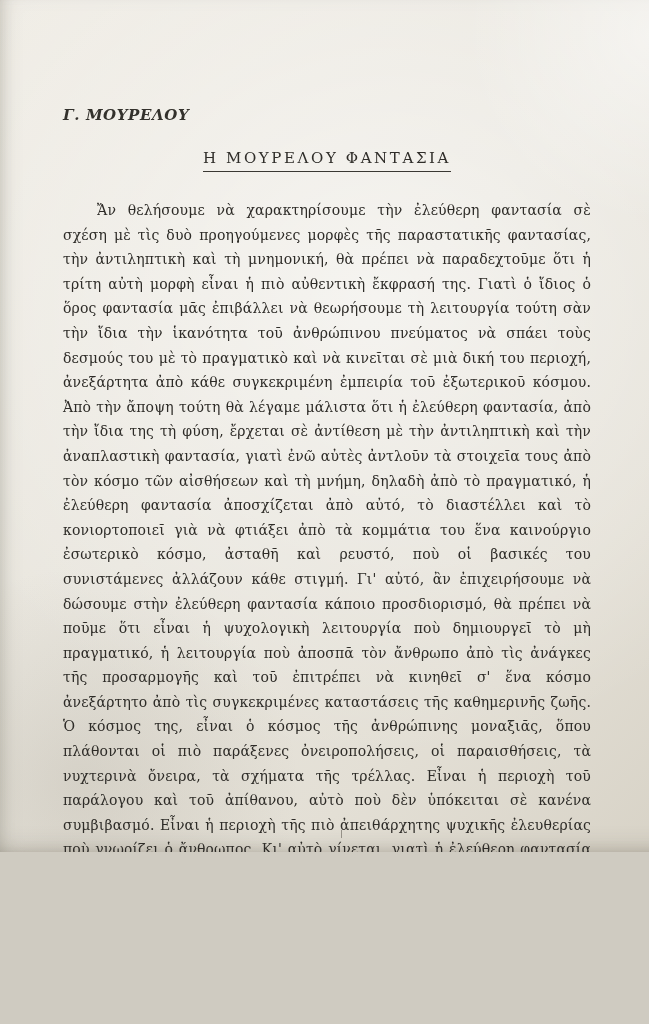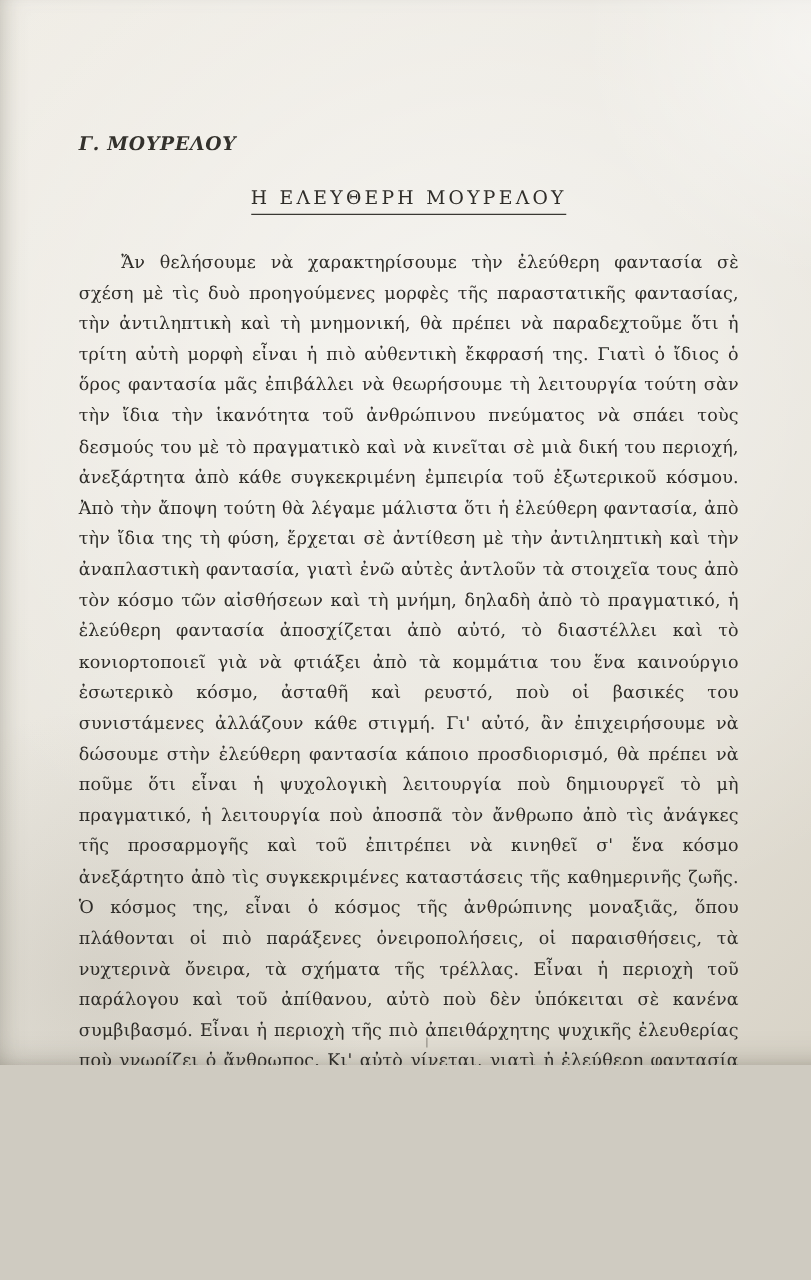--- a/index.html
+++ b/index.html
@@ -81,18 +81,18 @@
   }
 </style>
 </head>
 <body>
 
 <div class="scan">
   <div class="grain"></div>
   <div class="page-inner">
     <div class="author">Γ. ΜΟΥΡΕΛΟΥ</div>
     <div class="title-row">
-      <span class="title">Η ΕΛΕΥΘΕΡΗ ΜΟΥΡΕΛΟΥ</span>
+      <span class="title">Η ΜΟΥΡΕΛΟΥ ΦΑΝΤΑΣΙΑ</span>
     </div>
     <p class="body-text">Ἄν θελήσουμε νὰ χαρακτηρίσουμε τὴν ἐλεύθερη φαντασία σὲ σχέση μὲ τὶς δυὸ προηγούμενες μορφὲς τῆς παραστατικῆς φαντασίας, τὴν ἀντιληπτικὴ καὶ τὴ μνημονική, θὰ πρέπει νὰ παραδεχτοῦμε ὅτι ἡ τρίτη αὐτὴ μορφὴ εἶναι ἡ πιὸ αὐθεντικὴ ἔκφρασή της. Γιατὶ ὁ ἴδιος ὁ ὅρος φαντασία μᾶς ἐπιβάλλει νὰ θεωρήσουμε τὴ λειτουργία τούτη σὰν τὴν ἴδια τὴν ἱκανότητα τοῦ ἀνθρώπινου πνεύματος νὰ σπάει τοὺς δεσμούς του μὲ τὸ πραγματικὸ καὶ νὰ κινεῖται σὲ μιὰ δική του περιοχή, ἀνεξάρτητα ἀπὸ κάθε συγκεκριμένη ἐμπειρία τοῦ ἐξωτερικοῦ κόσμου. Ἀπὸ τὴν ἄποψη τούτη θὰ λέγαμε μάλιστα ὅτι ἡ ἐλεύθερη φαντασία, ἀπὸ τὴν ἴδια της τὴ φύση, ἔρχεται σὲ ἀντίθεση μὲ τὴν ἀντιληπτικὴ καὶ τὴν ἀναπλαστικὴ φαντασία, γιατὶ ἐνῶ αὐτὲς ἀντλοῦν τὰ στοιχεῖα τους ἀπὸ τὸν κόσμο τῶν αἰσθήσεων καὶ τὴ μνήμη, δηλαδὴ ἀπὸ τὸ πραγματικό, ἡ ἐλεύθερη φαντασία ἀποσχίζεται ἀπὸ αὐτό, τὸ διαστέλλει καὶ τὸ κονιορτοποιεῖ γιὰ νὰ φτιάξει ἀπὸ τὰ κομμάτια του ἕνα καινούργιο ἐσωτερικὸ κόσμο, ἀσταθῆ καὶ ρευστό, ποὺ οἱ βασικές του συνιστάμενες ἀλλάζουν κάθε στιγμή. Γι' αὐτό, ἂν ἐπιχειρήσουμε νὰ δώσουμε στὴν ἐλεύθερη φαντασία κάποιο προσδιορισμό, θὰ πρέπει νὰ ποῦμε ὅτι εἶναι ἡ ψυχολογικὴ λειτουργία ποὺ δημιουργεῖ τὸ μὴ πραγματικό, ἡ λειτουργία ποὺ ἀποσπᾶ τὸν ἄνθρωπο ἀπὸ τὶς ἀνάγκες τῆς προσαρμογῆς καὶ τοῦ ἐπιτρέπει νὰ κινηθεῖ σ' ἕνα κόσμο ἀνεξάρτητο ἀπὸ τὶς συγκεκριμένες καταστάσεις τῆς καθημερινῆς ζωῆς. Ὁ κόσμος της, εἶναι ὁ κόσμος τῆς ἀνθρώπινης μοναξιᾶς, ὅπου πλάθονται οἱ πιὸ παράξενες ὀνειροπολήσεις, οἱ παραισθήσεις, τὰ νυχτερινὰ ὄνειρα, τὰ σχήματα τῆς τρέλλας. Εἶναι ἡ περιοχὴ τοῦ παράλογου καὶ τοῦ ἀπίθανου, αὐτὸ ποὺ δὲν ὑπόκειται σὲ κανένα συμβιβασμό. Εἶναι ἡ περιοχὴ τῆς πιὸ ἀπειθάρχητης ψυχικῆς ἐλευθερίας ποὺ γνωρίζει ὁ ἄνθρωπος. Κι' αὐτὸ γίνεται, γιατὶ ἡ ἐλεύθερη φαντασία κινεῖται ἀπὸ μιὰ δική της ἐνέργεια, ἔχει ἕνα δικό της ἀνεξάρτητο δυναμισμό, ποὺ καταλύει καὶ τροποποιεῖ, δένοντας χωρὶς καμμιὰ λογικὴ συνοχὴ μιὰν ὁποιαδήποτε παράσταση μὲ μιὰν ἄλλη, ἔτσι ποὺ ἡ ἴδια ἡ ἔννοια τοῦ πραγματικοῦ νὰ ἐξαερώνεται καὶ νὰ χάνεται στὸ ἀδιάκοπό της παιγνίδι. Θἄλεγε κανεὶς ὅτι μέσα ἀπὸ τὴν ἀκατάσχετη κίνηση τῶν εἰκόνων ποὺ δημιουργεῖ καὶ συνθέτει ἡ φαντασία, ἡ ἀνθρώπινη συνείδηση ἀποκτᾶ μιὰ δική της μυθολογία, ἕνα δικό της τρόπο νὰ μεταμορφώνει τὸν κόσμο, φτιάχνοντας μιὰν ἁλυσίδα, ἕναν ἱστό, γιὰ νὰ συμπλέκει στὰ δίχτυα του μὲ ἀναπάντεχο εἱρμὸ τὰ κομμάτια τοῦ πραγματικοῦ. Γιατὶ ἡ φαντασία εἰσάγοντας μιὰν ἄλλη σειρὰ διαδοχῆς, ἕναν ἄλλο ρυθμὸ στὴν πορεία τῶν παραστάσεων, ἀπὸ αὐτὸν ποὺ ἔχουν στὴν κανονικὴ ζωή, μεταφέρει τὰ στοιχεῖα τοῦ πραγματικοῦ σ' ἕναν ἄλλο χῶρο,</p>
   </div>
   <div class="page-mark"></div>
 </div>
 
 </body></html>

